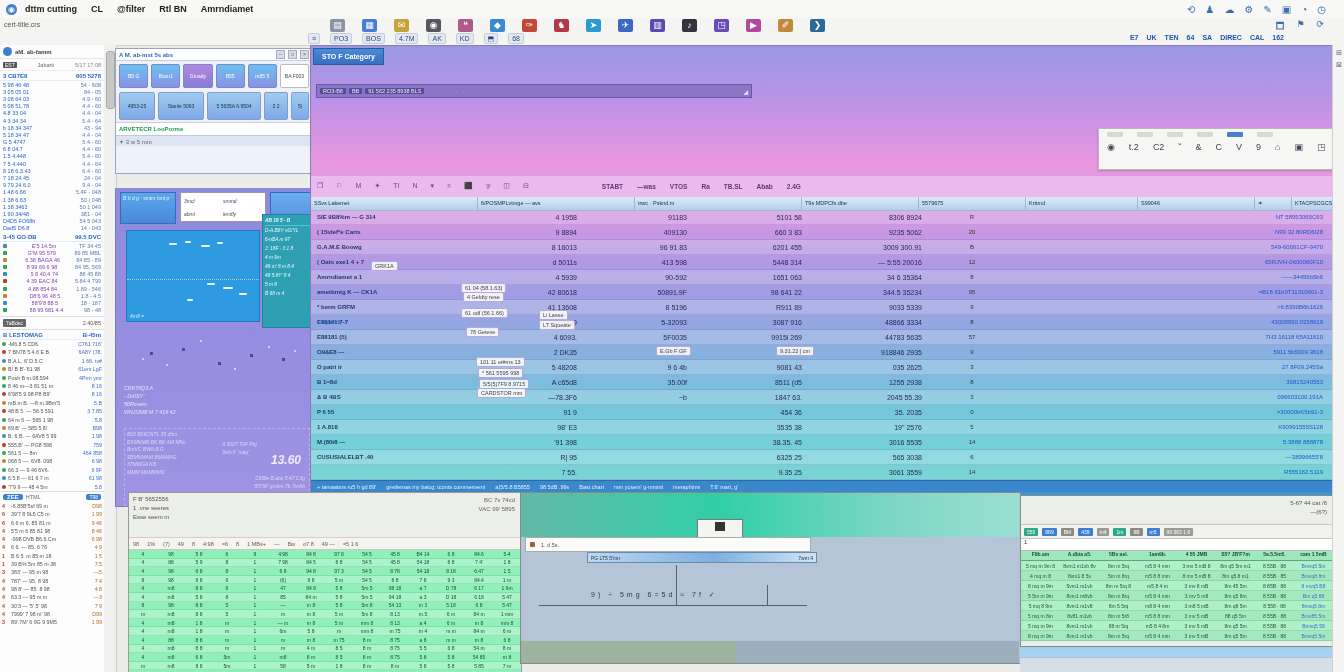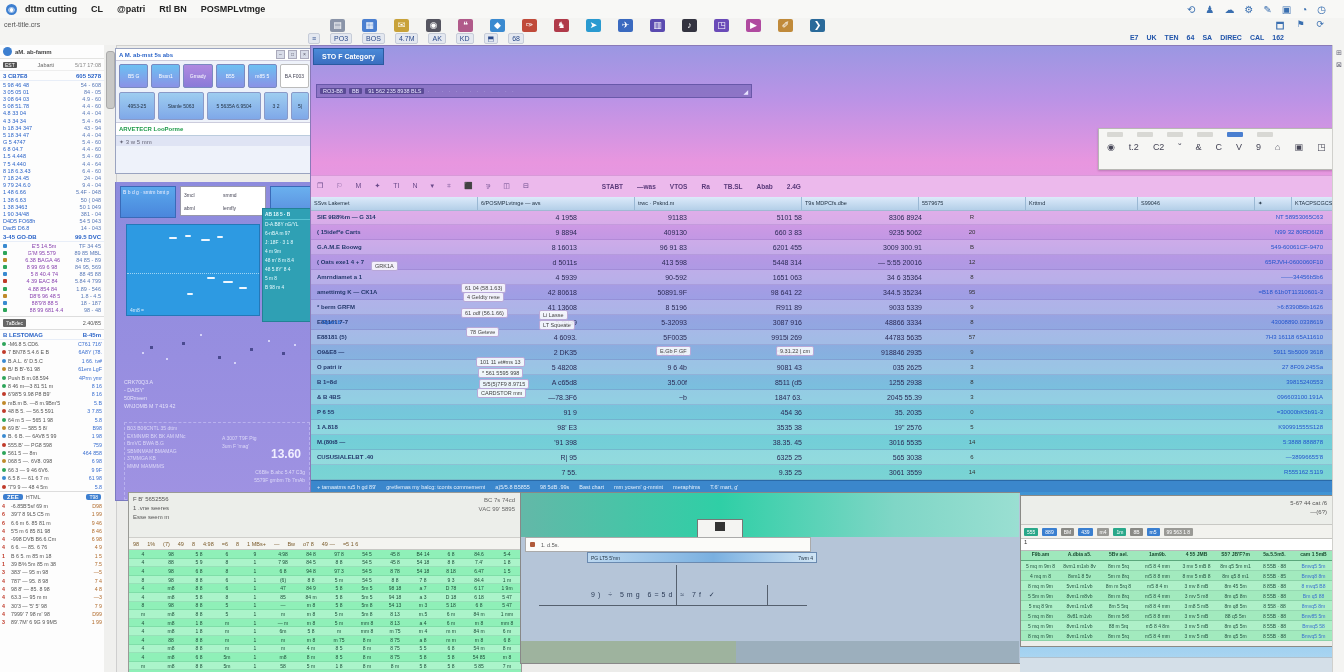--- a/index.html
+++ b/index.html
@@ -75,22 +75,22 @@
   .gbtn.p{background:linear-gradient(180deg,#b08ae0,#8a7ad8);}
   .gbtn.w{background:#fff;color:#445;border:1px solid #bbb;}
   #winA-btnrow2{display:flex;gap:3px;padding:2px 3px;}
   .gbtn2{height:26px;border-radius:2px;border:1px solid #8a9ac8;background:linear-gradient(180deg,#9ecdf0,#7fa8e8);
         color:#234;font-size:5px;text-align:center;line-height:26px;overflow:hidden;white-space:nowrap;}
   #winA-strip{display:flex;align-items:center;height:12px;background:#fff;border-top:1px solid #ccd;padding:0 3px;}
   #winA-strip .green{font-size:6px;color:#1f9a4a;font-weight:bold;}
   #winA-sub{display:flex;align-items:center;height:10px;background:#dfe4f4;border-top:1px solid #bcd;padding:0 3px;
             font-size:6px;color:#667;}
   
-  #panelB{left:115px;top:182px;width:196px;height:318px;background:linear-gradient(180deg,#8d8bdd,#978ee0 55%,#9f92e2);
-          border:1px solid #7a7ac0;border-top:none;overflow:hidden;}
+  #panelB{left:115px;top:188px;width:196px;height:318px;background:linear-gradient(180deg,#8d8bdd,#978ee0 55%,#9f92e2);
+          border:1px solid #7a7ac0;border-top:none;overflow:hidden;font-style:italic;}
   #pb-toprow{position:absolute;left:4px;top:4px;display:flex;gap:4px;}
   #pb-bluebox{width:50px;height:26px;background:linear-gradient(180deg,#5aa8ec,#4a86dc);border:1px solid #3a6ab8;
               color:#eef;font-size:5px;padding:2px;line-height:6px;}
   #pb-whitebox{width:78px;height:26px;background:#fff;border:1px solid #99a;font-size:5px;color:#445;
                display:grid;grid-template-columns:1fr 1fr;align-content:space-around;padding:1px 3px;}
   #pb-bluebox2{width:40px;height:26px;background:linear-gradient(180deg,#6ab0ee,#5a90e0);border:1px solid #3a6ab8;}
   #pb-chart{position:absolute;left:10px;top:42px;width:132px;height:90px;background:#2d9ae2;border:1px solid #2478b8;}
   #pb-chart .hline{position:absolute;left:0;right:0;top:48px;border-top:1px dotted #9fd4f4;}
   #pb-chart .m{position:absolute;height:2px;background:#eef7ff;border-radius:1px;}
   #pb-chart .cap{position:absolute;left:3px;bottom:2px;font-size:5px;color:#d8ecfc;}
@@ -211,23 +211,23 @@
   #rstrip{left:1332px;top:45px;width:12px;height:627px;background:#f4f4f2;border-left:1px solid #d0d0cc;}
   #rstrip .ic{display:block;font-size:7px;color:#667;text-align:center;margin-top:4px;}
 </style>
 </head>
 <body>
 
 <div id="menubar" class="abs">
   <span class="appdot">◉</span>
   <span class="mitem">dttm cutting</span>
   <span class="mitem">CL</span>
-  <span class="mitem">@patri</span>
+  <span class="mitem">@filter</span>
   <span class="mitem">Rtl BN</span>
-  <span class="mitem">POSMPLvtmge</span>
+  <span class="mitem">Amrndiamet</span>
   <span class="spacer"></span>
   <span style="display:flex;">
 
   <span class="ricon">⟲</span>
       <span class="ricon">♟</span>
       <span class="ricon">☁</span>
       <span class="ricon">⚙</span>
       <span class="ricon">✎</span>
       <span class="ricon">▣</span>
       <span class="ricon">◔</span>

